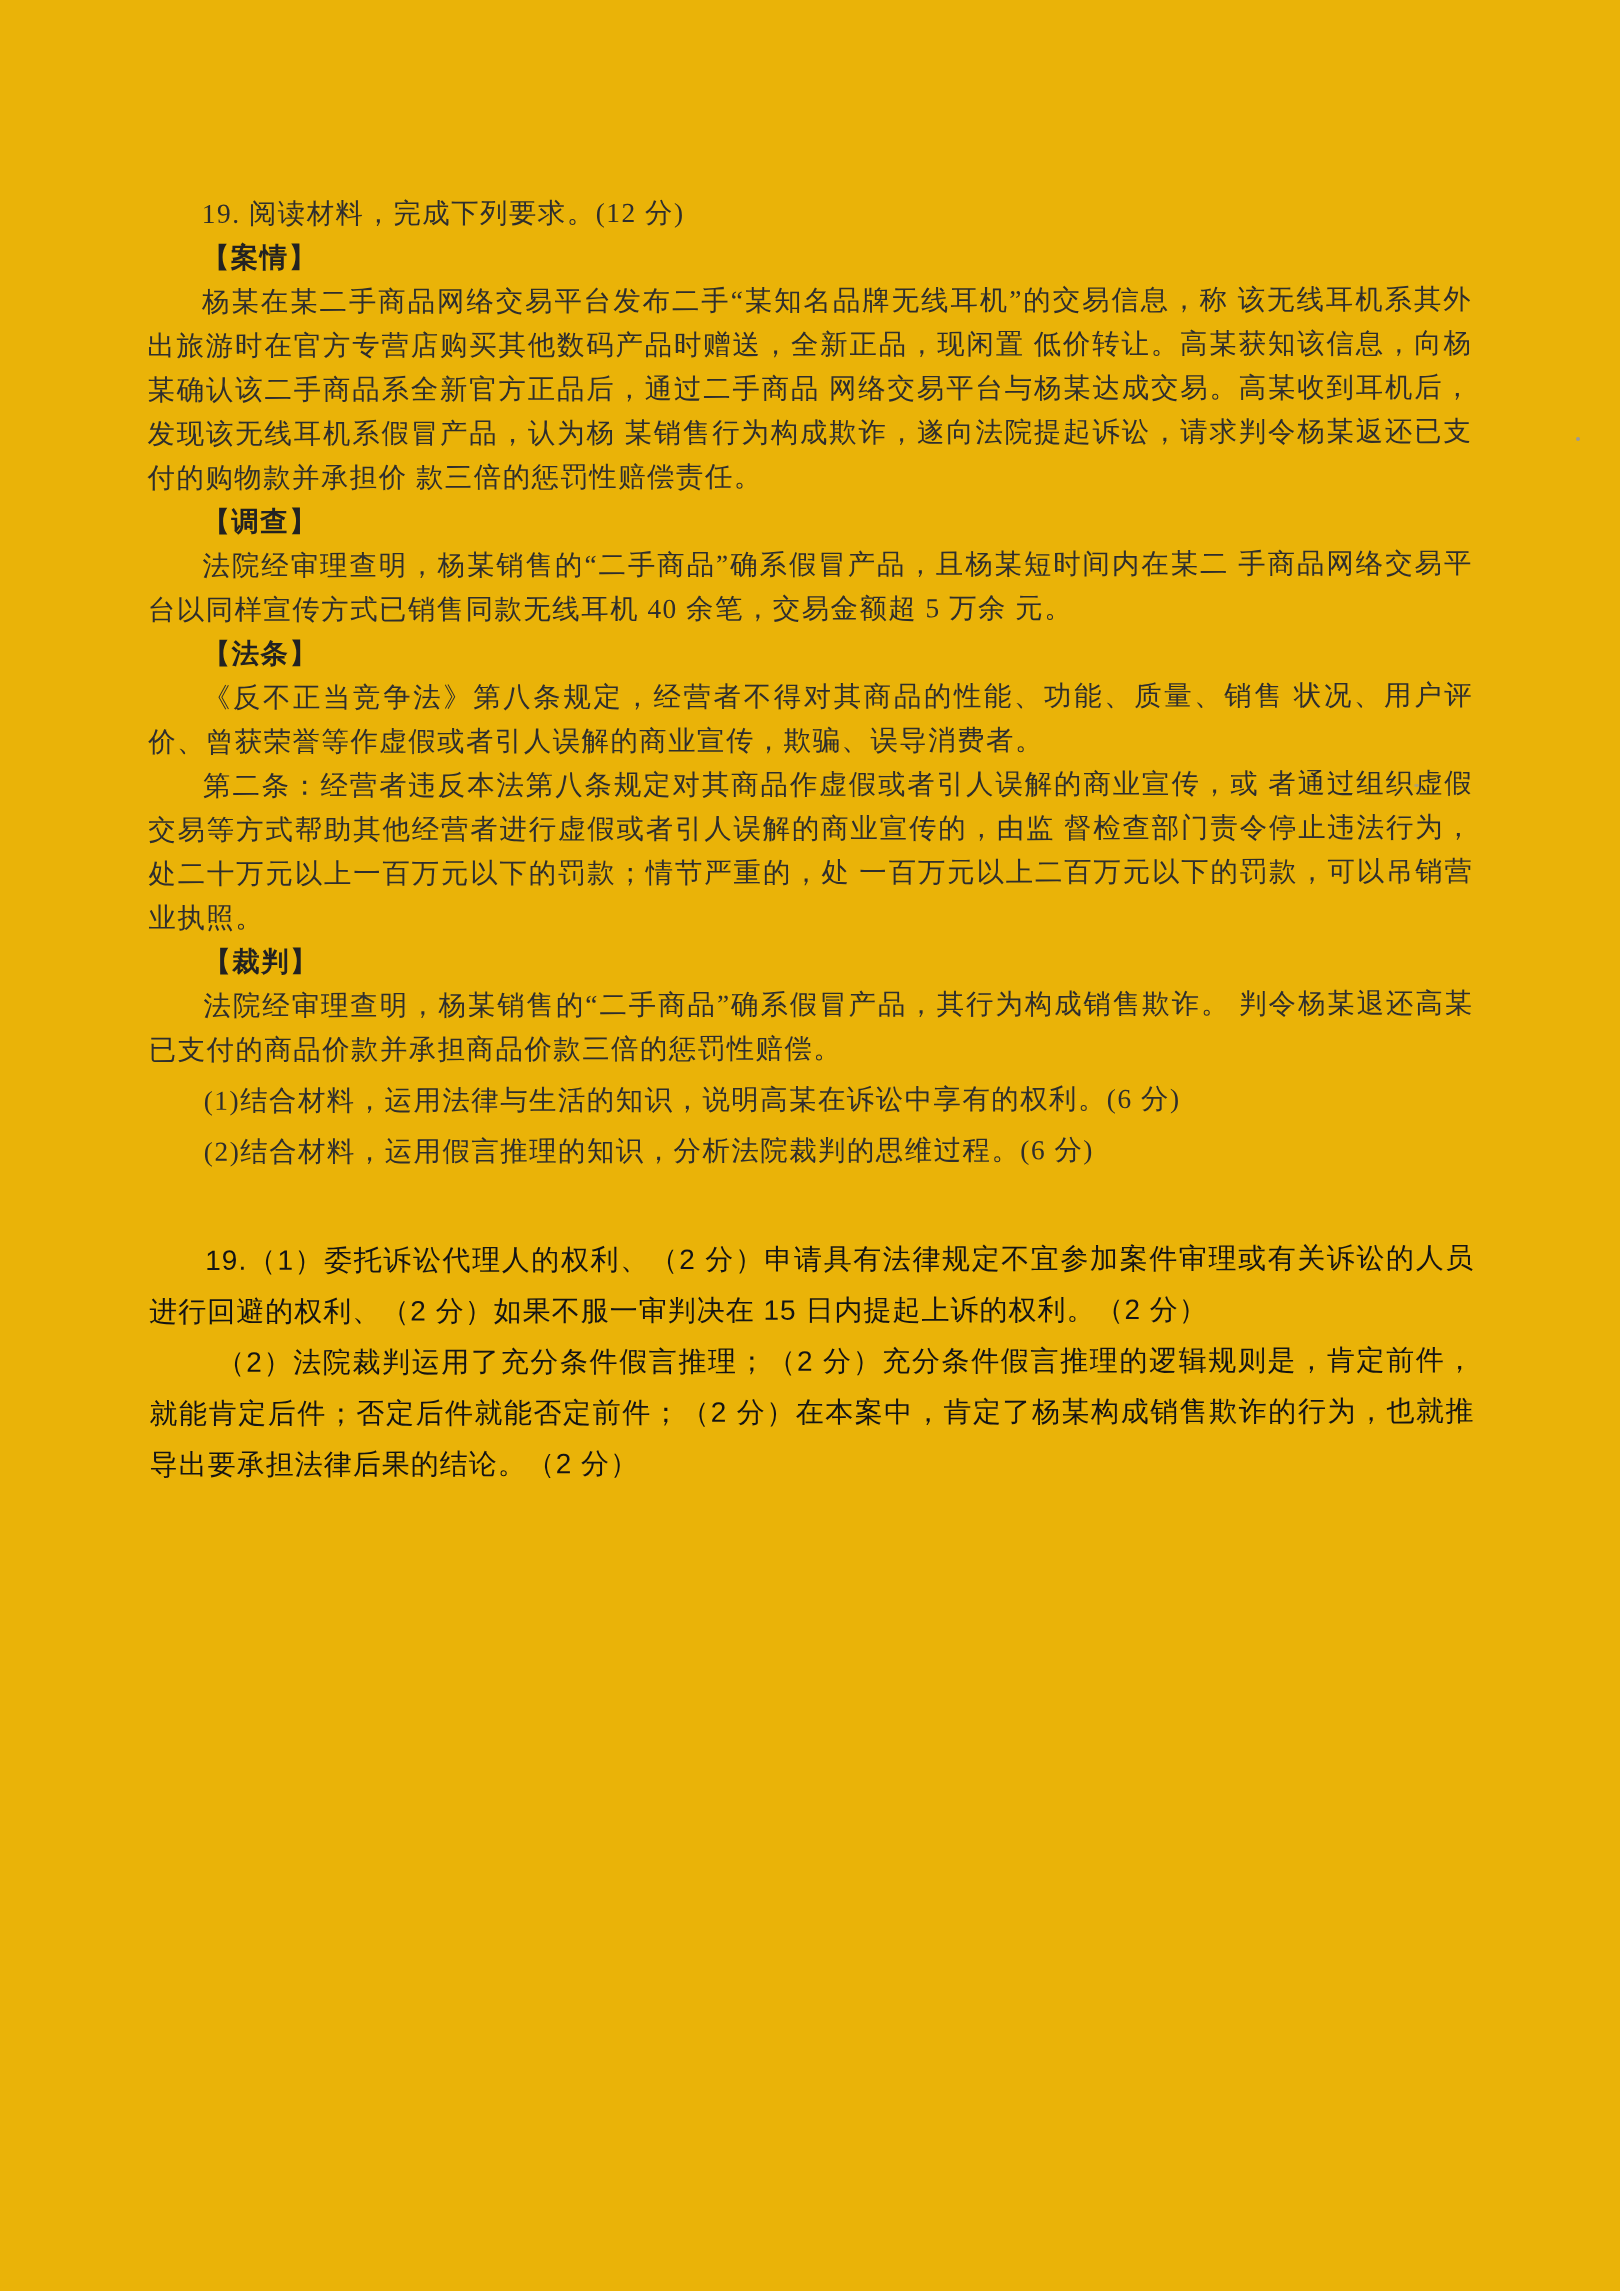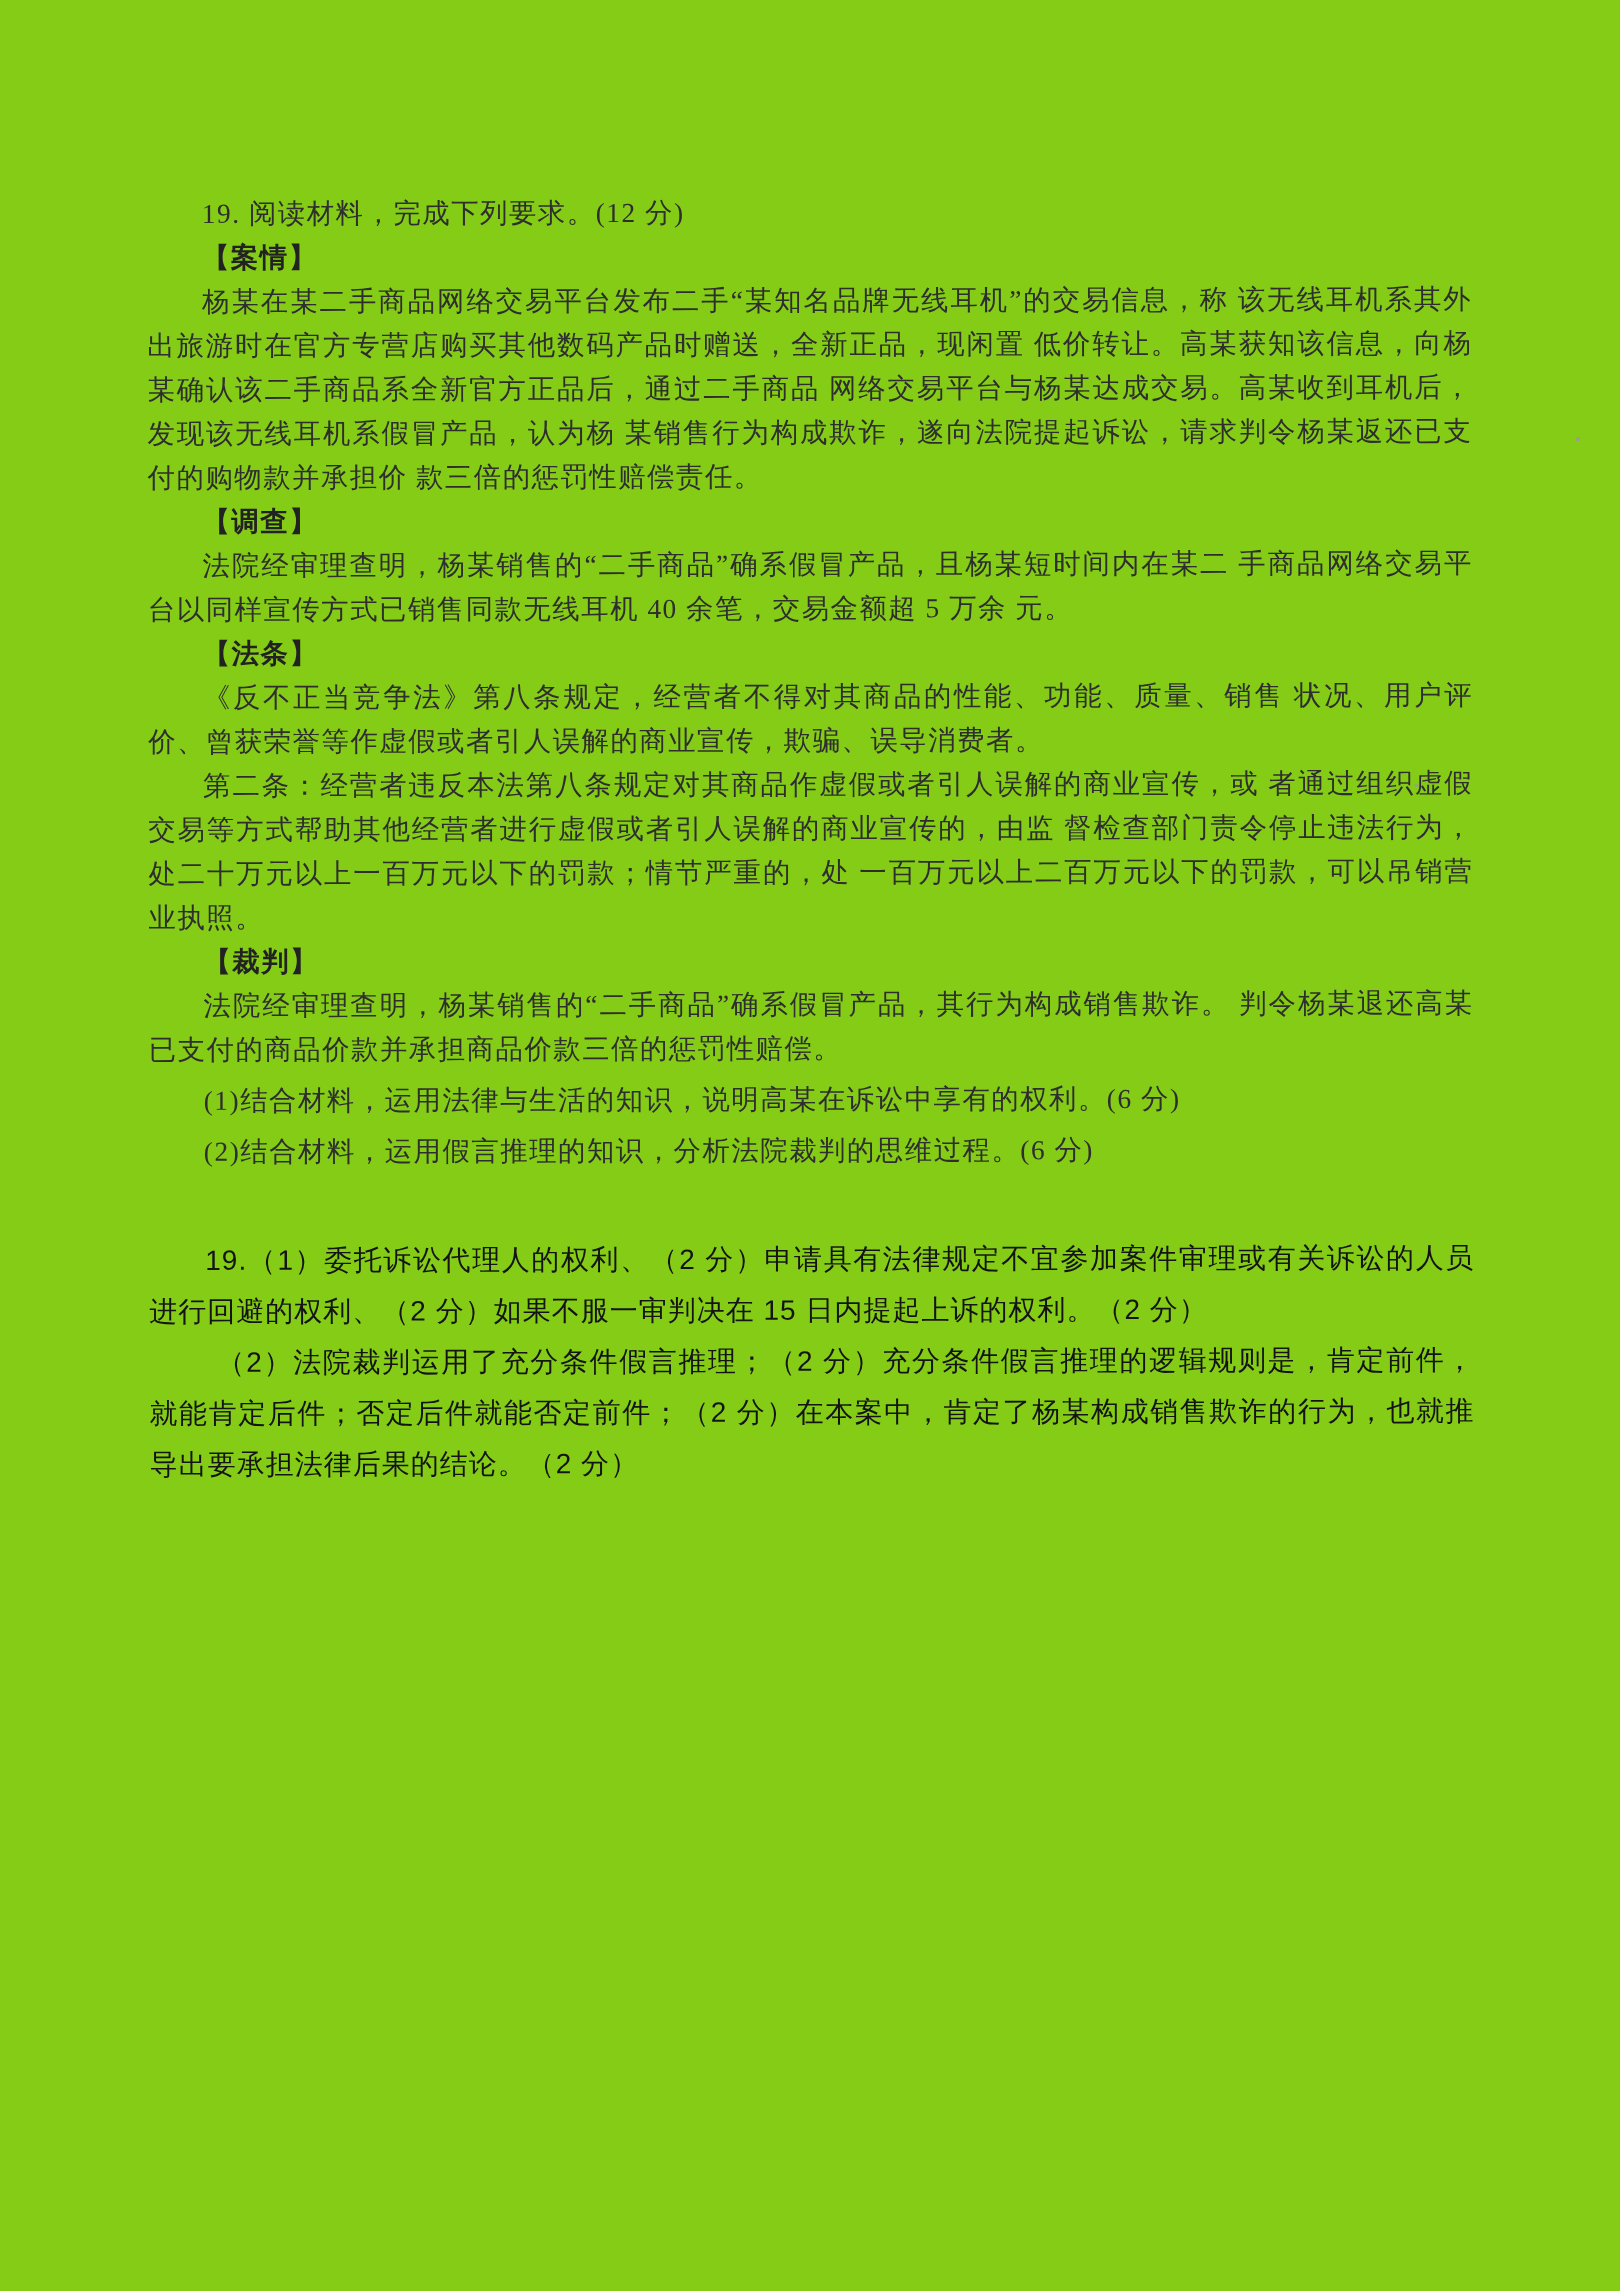--- a/index.html
+++ b/index.html
@@ -4,21 +4,21 @@
 <style>
   html, body {
     margin: 0;
     padding: 0;
     background: #ffffff;
   }
   .page {
     position: relative;
     width: 1620px;
     height: 2292px;
-    background: #84cc16;
+    background: #eab308;
     overflow: hidden;
     font-family: "Liberation Serif", "DejaVu Serif", serif;
   }
   .content {
     position: absolute;
     left: 147px;
     top: 192px;
     width: 1325px;
     color: #2e2e2e;
     font-size: 27.4px;

